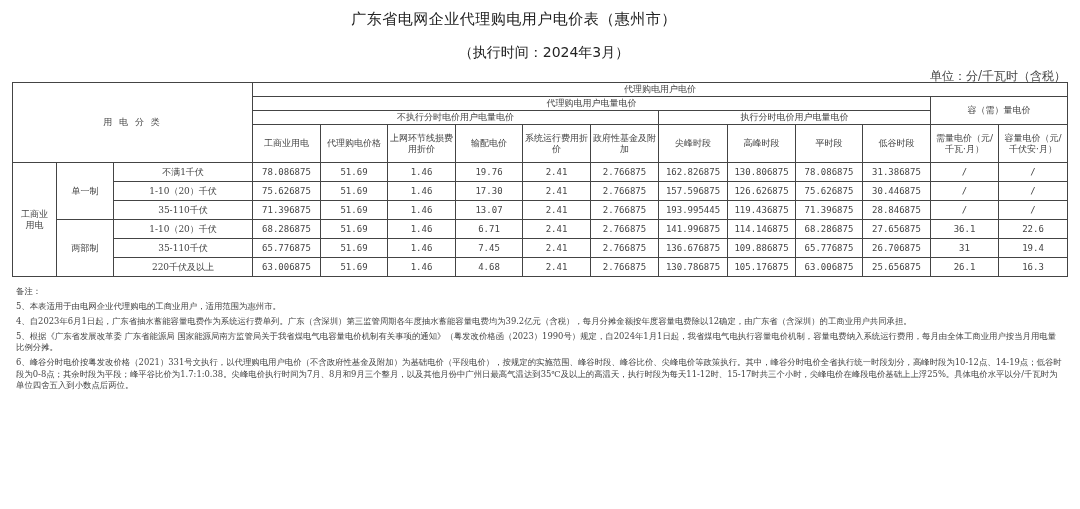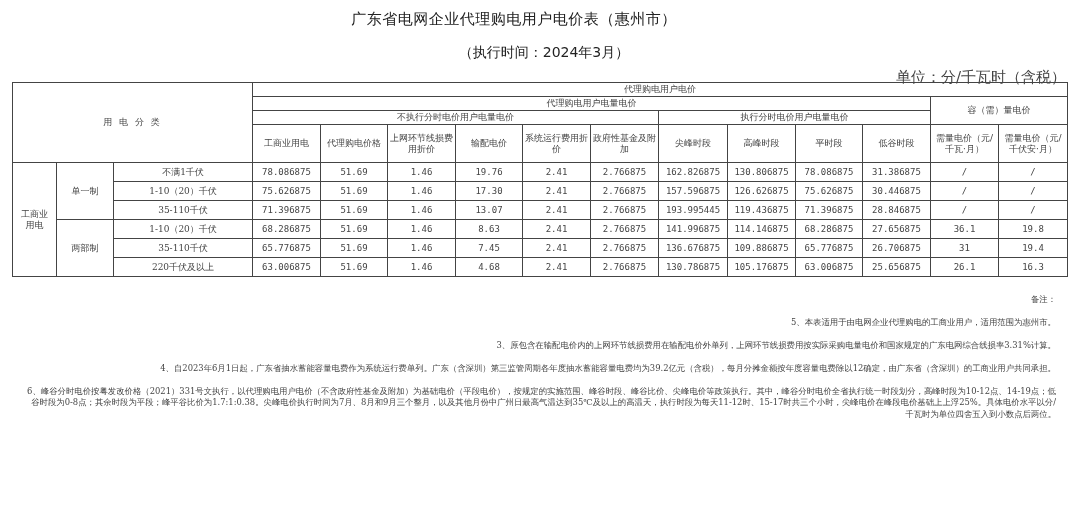--- a/index.html
+++ b/index.html
@@ -2,31 +2,31 @@
 <html><head>
 <meta charset="utf-8">
 <style>
   html, body { margin:0; padding:0; background:#ffffff; }
   body { width:1080px; height:509px; overflow:hidden; position:relative;
          font-family:"DejaVu Serif","Liberation Serif",serif; color:#333; }
   .title { position:absolute; left:0; width:1028px; top:10px; text-align:center;
            font-family:"DejaVu Sans","Liberation Sans",sans-serif; font-size:15px; color:#222; letter-spacing:0.5px; }
   .subtitle { position:absolute; left:4px; width:1080px; top:44px; text-align:center;
            font-family:"DejaVu Sans","Liberation Sans",sans-serif; font-size:14px; color:#222; }
-  .unit { position:absolute; right:14px; top:68px; font-size:15px; color:#444; }
+  .unit { position:absolute; right:14px; top:68px; font-size:12px; color:#444; }
   table.prices { position:absolute; left:12px; top:82px; width:1056px; border-collapse:collapse;
                  table-layout:fixed; font-size:9px; }
   table.prices td { border:1px solid #444; text-align:center; vertical-align:middle; padding:0 1px;
                     color:#444; line-height:11px; }
   table.prices tr.h { height:14px; }
   table.prices tr.hc { height:38px; }
   table.prices tr.d { height:19px; }
   td.num { font-family:"DejaVu Sans Mono","Liberation Mono",monospace; font-size:9px; color:#555; }
   .notes { position:absolute; left:12px; top:282px; width:1056px; font-size:8.4px; line-height:11.1px; color:#444; }
-  .notes p { margin:12px;text-align:right; }
+  .notes p { margin:4px; }
 </style>
 </head>
 <body>
 
 <div class="title">广东省电网企业代理购电用户电价表（惠州市）</div>
 <div class="subtitle">（执行时间：2024年3月）</div>
 <div class="unit">单位：分/千瓦时（含税）</div>
 
 <table class="prices">
   <colgroup>
@@ -64,21 +64,21 @@
     <td>代理购电价格</td>
     <td>上网环节线损费用折价</td>
     <td>输配电价</td>
     <td>系统运行费用折价</td>
     <td>政府性基金及附加</td>
     <td>尖峰时段</td>
     <td>高峰时段</td>
     <td>平时段</td>
     <td>低谷时段</td>
     <td>需量电价（元/千瓦·月）</td>
-    <td>需量电价（元/千伏安·月）</td>
+    <td>容量电价（元/千伏安·月）</td>
   </tr>
 
   <tr class="d">
     <td rowspan="6" style="padding:0 6px;">工商业用电</td>
     <td rowspan="3">单一制</td>
     <td>不满1千伏</td>
     <td class="num">78.086875</td>
     <td class="num">51.69</td>
     <td class="num">1.46</td>
     <td class="num">19.76</td>
@@ -121,29 +121,29 @@
     <td class="num">/</td>
     <td class="num">/</td>
   </tr>
 
   <tr class="d">
     <td rowspan="3">两部制</td>
     <td>1-10（20）千伏</td>
     <td class="num">68.286875</td>
     <td class="num">51.69</td>
     <td class="num">1.46</td>
-    <td class="num">8.63</td>
+    <td class="num">6.71</td>
     <td class="num">2.41</td>
     <td class="num">2.766875</td>
     <td class="num">141.996875</td>
     <td class="num">114.146875</td>
     <td class="num">68.286875</td>
     <td class="num">27.656875</td>
     <td class="num">36.1</td>
-    <td class="num">19.8</td>
+    <td class="num">22.6</td>
   </tr>
   <tr class="d">
     <td>35-110千伏</td>
     <td class="num">65.776875</td>
     <td class="num">51.69</td>
     <td class="num">1.46</td>
     <td class="num">7.45</td>
     <td class="num">2.41</td>
     <td class="num">2.766875</td>
     <td class="num">136.676875</td>
@@ -167,16 +167,16 @@
     <td class="num">25.656875</td>
     <td class="num">26.1</td>
     <td class="num">16.3</td>
   </tr>
 </tbody>
   </table>
 
 <div class="notes">
   <p>备注：</p>
   <p>5、本表适用于由电网企业代理购电的工商业用户，适用范围为惠州市。</p>
-  <p>3、原包含在输配电价内的上网环节线损费用在输配电价外单列，上网环节线损费用按实际采购电量电价和国家规定的广东电网综合线损率3.31%计算。</p>
   <p>4、自2023年6月1日起，广东省抽水蓄能容量电费作为系统运行费单列。广东（含深圳）第三监管周期各年度抽水蓄能容量电费均为39.2亿元（含税），每月分摊金额按年度容量电费除以12确定，由广东省（含深圳）的工商业用户共同承担。</p>
+  <p>5、根据《广东省发展改革委 广东省能源局 国家能源局南方监管局关于我省煤电气电容量电价机制有关事项的通知》（粤发改价格函（2023）1990号）规定，自2024年1月1日起，我省煤电气电执行容量电价机制，容量电费纳入系统运行费用，每月由全体工商业用户按当月用电量比例分摊。</p>
   <p>6、峰谷分时电价按粤发改价格（2021）331号文执行，以代理购电用户电价（不含政府性基金及附加）为基础电价（平段电价），按规定的实施范围、峰谷时段、峰谷比价、尖峰电价等政策执行。其中，峰谷分时电价全省执行统一时段划分，高峰时段为10-12点、14-19点；低谷时段为0-8点；其余时段为平段；峰平谷比价为1.7:1:0.38。尖峰电价执行时间为7月、8月和9月三个整月，以及其他月份中广州日最高气温达到35℃及以上的高温天，执行时段为每天11-12时、15-17时共三个小时，尖峰电价在峰段电价基础上上浮25%。具体电价水平以分/千瓦时为单位四舍五入到小数点后两位。</p>
 </div>
 
 </body></html>

